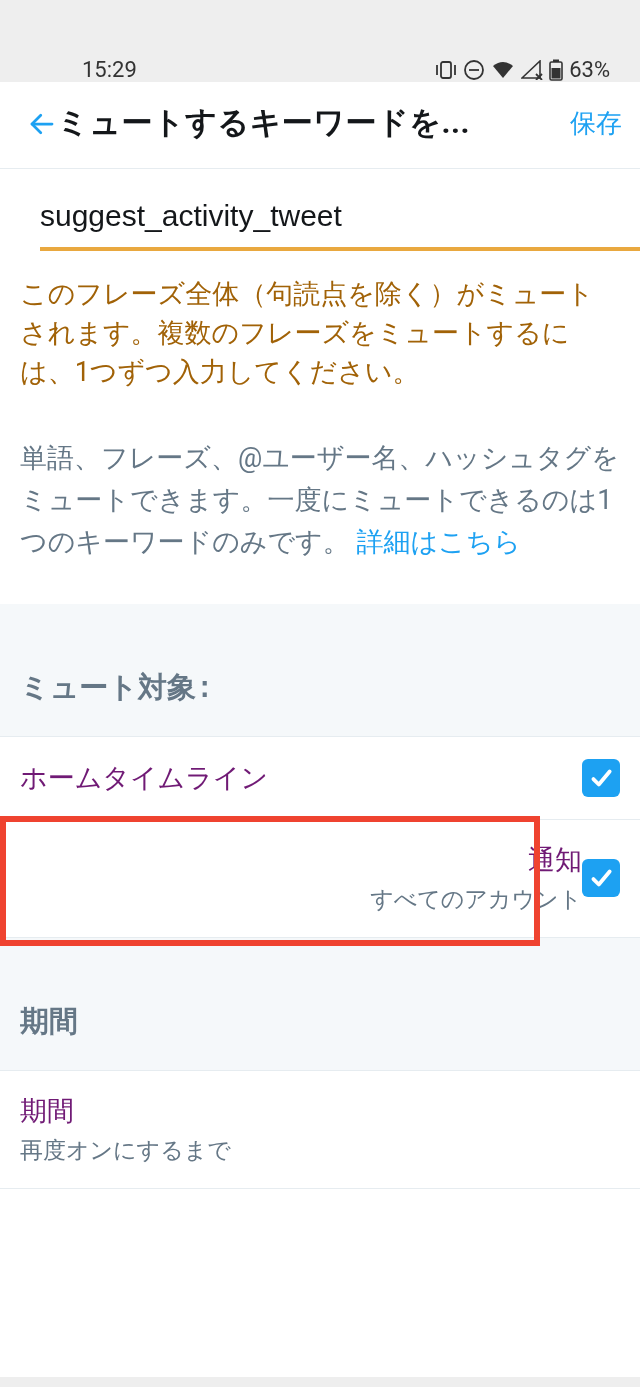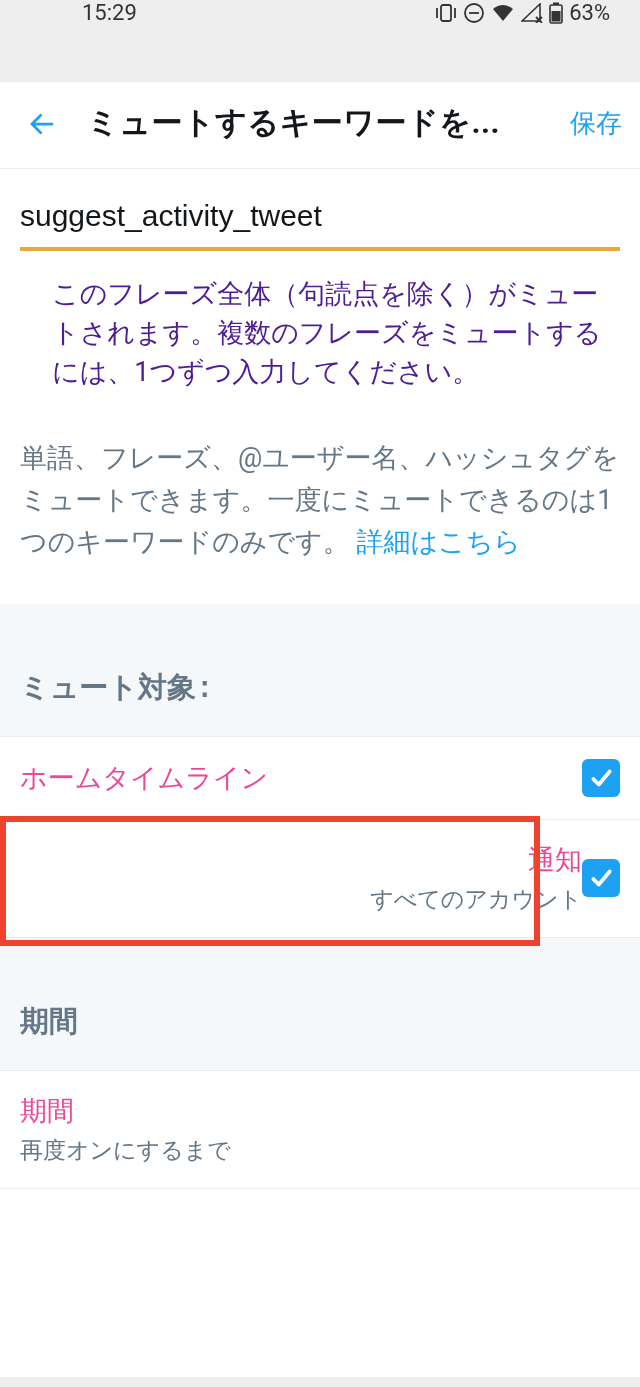--- a/index.html
+++ b/index.html
@@ -12,41 +12,40 @@
       height: 1387px;
       background: #ffffff;
       font-family: -apple-system, BlinkMacSystemFont, "Segoe UI", Roboto, sans-serif;
       color: #14171a;
       overflow: hidden;
     }
     .status-bar {
       height: 82px;
       background: #eeeeee;
       display: flex;
-      align-items: flex-start;
+      align-items: flex-end;
       justify-content: space-between;
       padding: 0 30px 0 82px;
       font-size: 22px;
       color: #333;
     }
     .status-right {
       display: flex;
       align-items: center;
       gap: 6px;
     }
     .status-time {
       font-size: 22px;
       font-weight: 400;
     }
     .header {
       display: flex;
       align-items: center;
       padding: 20px 18px 24px 27px;
       border-bottom: 1px solid #e6ecf0;
-      gap: 30px;
     }
     .back-arrow {
       color: #1da1f2;
       font-size: 30px;
       display: flex;
       align-items: center;
       margin-top: 2px;
     }
     .header-title {
       flex: 1;
@@ -68,27 +67,27 @@
     }
     .keyword-input {
       width: 100%;
       border: none;
       border-bottom: 4px solid #e9a83f;
       font-size: 30px;
       padding: 0 0 14px 0;
       outline: none;
       color: #14171a;
       background: transparent;
+      margin-left: 20px;
     }
     .warning-text {
-      color: #4c1d95;
+      color: #a16207;
       font-size: 27px;
       line-height: 1.45;
       margin-top: 24px;
-      margin-left: 32px;
     }
     .help-text {
       color: #657786;
       font-size: 27px;
       line-height: 1.55;
       padding: 28px 20px 40px 20px;
     }
     .help-link {
       color: #1da1f2;
     }
@@ -112,21 +111,21 @@
       border-bottom: 1px solid #e6ecf0;
       display: flex;
       align-items: center;
       justify-content: space-between;
     }
     .list-item-content {
       flex: 1;
     }
     .list-item-title {
       font-size: 27px;
-      color: #ec4899;
+      color: #701a75;
     }
     .list-item-subtitle {
       font-size: 23px;
       color: #657786;
       margin-top: 6px;
     }
     .checkbox {
       width: 38px;
       height: 38px;
       border-radius: 6px;

